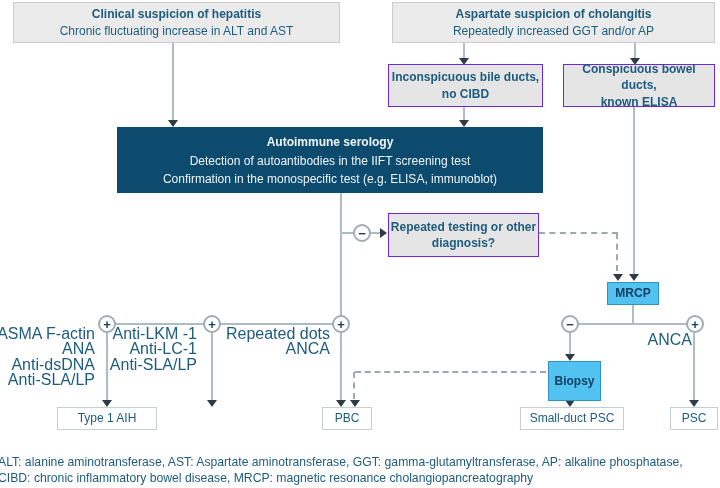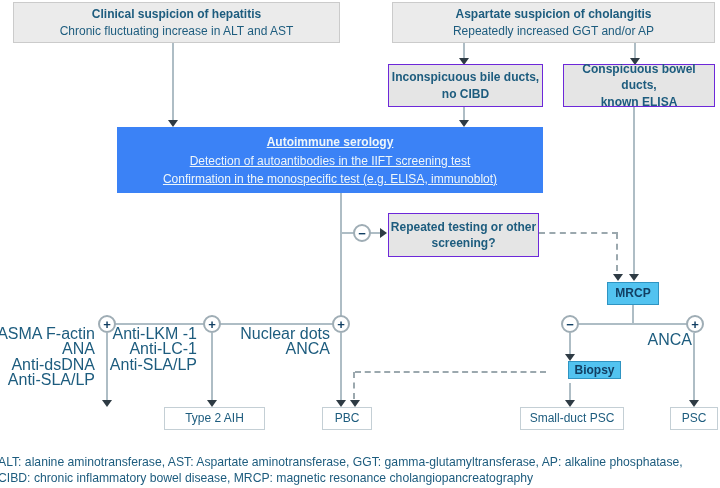--- a/index.html
+++ b/index.html
@@ -5,21 +5,21 @@
   html,body{margin:0;padding:0;background:#fff;}
   #stage{
     position:relative;width:720px;height:488px;background:#ffffff;
     font-family:"Liberation Sans", sans-serif;color:#1d5c7e;overflow:hidden;
   }
   .box{position:absolute;box-sizing:border-box;display:flex;flex-direction:column;
        justify-content:center;align-items:center;text-align:center;font-size:12px;line-height:16.5px;}
   .gray{background:#ebebeb;border:1px solid #cbcbcb;}
   .white{background:#e5e5e5;border:1px solid #6d28d9;font-weight:bold;}
   .white-lite{background:#ffffff;border:1px solid #c4cfd5;}
-  .dark{background:#3b82f6;color:#eef6fa;line-height:18px;text-decoration:underline;}
+  .dark{background:#0c4a6e;color:#eef6fa;line-height:18px;}
   .blue{background:#52c3f0;border:1.5px solid #2f94c2;color:#123f63;font-weight:600;}
   .bold{font-weight:bold;}
   .lv{position:absolute;width:2px;background:#aebdc5;}
   .lh{position:absolute;height:2px;background:#aebdc5;}
   .dv{position:absolute;width:0;border-left:2px dashed #9ba8ae;}
   .dh{position:absolute;height:0;border-top:2px dashed #9ba8ae;}
   .arr-d{position:absolute;width:0;height:0;border-left:5px solid transparent;
          border-right:5px solid transparent;border-top:7px solid #2e3b44;}
   .arr-r{position:absolute;width:0;height:0;border-top:5px solid transparent;
          border-bottom:5px solid transparent;border-left:7px solid #2e3b44;}
@@ -128,35 +128,35 @@
   </div>
 
   <div class="box dark z2" style="left:117px;top:127px;width:426px;height:66px">
     <div class="bold" style="margin-bottom:1px">Autoimmune serology</div>
     <div>Detection of autoantibodies in the IIFT screening test</div>
     <div>Confirmation in the monospecific test (e.g. ELISA, immunoblot)</div>
   </div>
 
   <div class="box white z2" style="left:388px;top:213px;width:151px;height:44px">
     <div>Repeated testing or other</div>
-    <div>screening?</div>
+    <div>diagnosis?</div>
   </div>
 
   <div class="box blue z2" style="left:607px;top:282px;width:52px;height:23px">
     <div>MRCP</div>
   </div>
 
-  <div class="box blue z2" style="left:568px;top:361px;width:53px;height:18px">
+  <div class="box blue z2" style="left:548px;top:361px;width:53px;height:40px">
     <div>Biopsy</div>
   </div>
 
+  <div class="box white-lite z2" style="left:57px;top:407px;width:100px;height:23px">
+    <div>Type 1 AIH</div>
+  </div>
 
-  <div class="box white-lite z2" style="left:164px;top:407px;width:101px;height:23px">
-    <div>Type 2 AIH</div>
-  </div>
 
   <div class="box white-lite z2" style="left:322px;top:407px;width:50px;height:23px">
     <div>PBC</div>
   </div>
 
   <div class="box white-lite z2" style="left:520px;top:407px;width:104px;height:23px">
     <div>Small-duct PSC</div>
   </div>
 
   <div class="box white-lite z2" style="left:670px;top:407px;width:48px;height:23px">
@@ -170,21 +170,21 @@
     <div>Anti-SLA/LP</div>
   </div>
 
   <div class="ab" style="right:523px;top:326px">
     <div>Anti-LKM -1</div>
     <div>Anti-LC-1</div>
     <div>Anti-SLA/LP</div>
   </div>
 
   <div class="ab" style="right:390px;top:326px">
-    <div>Nuclear dots</div>
+    <div>Repeated dots</div>
     <div>ANCA</div>
   </div>
 
   <div class="ab" style="right:28px;top:332px">
     <div>ANCA</div>
   </div>
 
   <div class="footer" style="left:-2px;top:454px;width:724px">
     <div>ALT: alanine aminotransferase, AST: Aspartate aminotransferase, GGT: gamma-glutamyltransferase, AP: alkaline phosphatase,</div>
     <div>CIBD: chronic inflammatory bowel disease, MRCP: magnetic resonance cholangiopancreatography</div>

